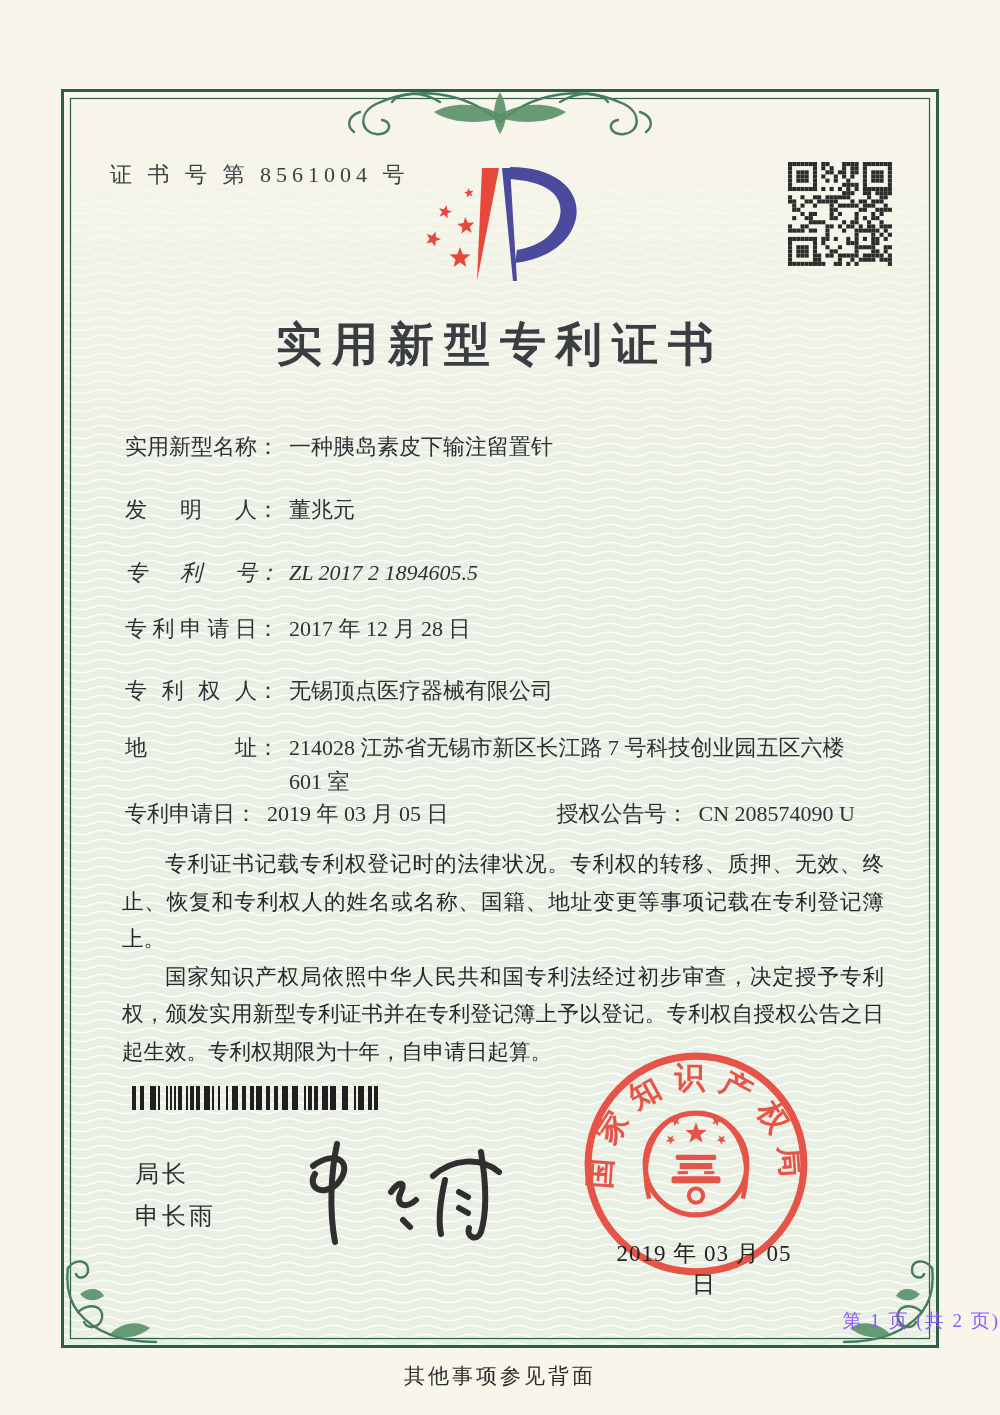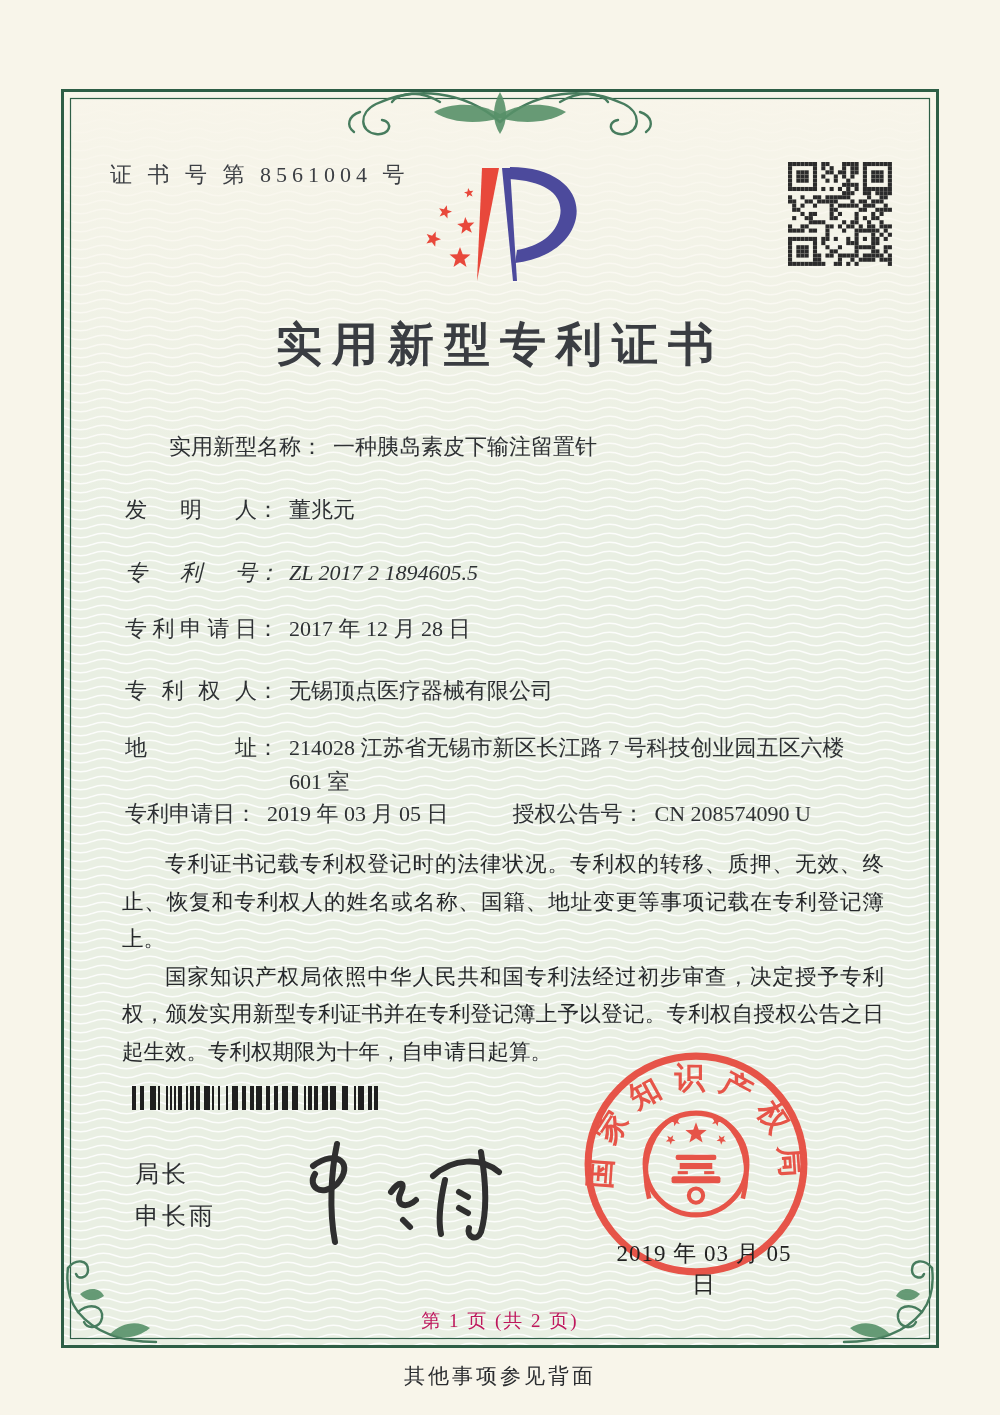--- a/index.html
+++ b/index.html
@@ -6,26 +6,26 @@
   body{background:#d8d8d8;font-family:"Liberation Serif","DejaVu Serif",serif;}
   #page{position:relative;width:1000px;height:1415px;margin:0 auto;background:#f8f5ea;overflow:hidden;}
   .abs{position:absolute;}
   .cert-no{left:110px;top:160px;font-size:22px;letter-spacing:5px;color:#3c3f44;}
   .title{left:0;right:0;top:314px;text-align:center;font-size:46px;font-weight:bold;letter-spacing:10px;color:#3a3d42;}
   .frow{left:125px;width:780px;display:flex;align-items:flex-start;font-size:22px;color:#2e3134;line-height:34px;}
   .flabel{display:inline-block;width:132px;text-align:justify;text-align-last:justify;}
   .flabel.compact{width:auto;text-align-last:auto;}
   .fcolon{display:inline-block;margin-right:10px;}
   .fvalue{white-space:pre-line;max-width:600px;}
-  .pair2{margin-left:64px;display:flex;}
+  .pair2{margin-left:108px;display:flex;}
   .body-text{left:122px;width:762px;top:846px;font-size:21.5px;line-height:37.5px;color:#26282b;text-align:justify;}
   .body-text p{margin:0;text-indent:2em;}
   .signer{left:135px;font-size:24px;color:#2c2e31;letter-spacing:3px;}
   .seal-date{left:604px;top:1238px;width:200px;text-align:center;font-size:23px;color:#222;letter-spacing:1px;z-index:6;}
-  .page-ind{left:0;right:0;top:1308px;text-align:center;font-size:19px;color:#be185d;letter-spacing:2px;}
+  .page-ind{left:0;right:0;top:1308px;text-align:right;font-size:19px;color:#8b5cf6;letter-spacing:2px;}
   .back-note{left:0;right:0;top:1362px;text-align:center;font-size:21px;color:#2b2d30;letter-spacing:3px;}
   #barcode{left:132px;top:1086px;width:258px;height:24px;display:flex;align-items:stretch;}
   #barcode div{height:100%;}
   svg{display:block;}
 </style>
 </head>
 <body>
 
 <div id="page">
 
@@ -392,21 +392,21 @@
       <rect x="33.28" y="99.84" width="4.08" height="4.08" fill="#2b2b2b"></rect>
       <rect x="45.76" y="99.84" width="4.08" height="4.08" fill="#2b2b2b"></rect>
       <rect x="49.92" y="99.84" width="4.08" height="4.08" fill="#2b2b2b"></rect>
       <rect x="58.24" y="99.84" width="4.08" height="4.08" fill="#2b2b2b"></rect>
       <rect x="66.56" y="99.84" width="4.08" height="4.08" fill="#2b2b2b"></rect>
       <rect x="99.84" y="99.84" width="4.08" height="4.08" fill="#2b2b2b"></rect>
     </svg>
 
   <div class="abs title">实用新型专利证书</div>
 
-  <div class="abs frow" style="top:430px;margin-left:44px;">
+  <div class="abs frow" style="top:430px;">
     <span class="flabel">实用新型名称</span>
       <span class="fcolon">：</span>
     <span class="fvalue">一种胰岛素皮下输注留置针</span>
   </div>
   <div class="abs frow" style="top:493px;">
     <span class="flabel">发明人</span>
       <span class="fcolon">：</span>
     <span class="fvalue">董兆元</span>
   </div>
   <div class="abs frow" style="top:556px;font-style:italic;">

